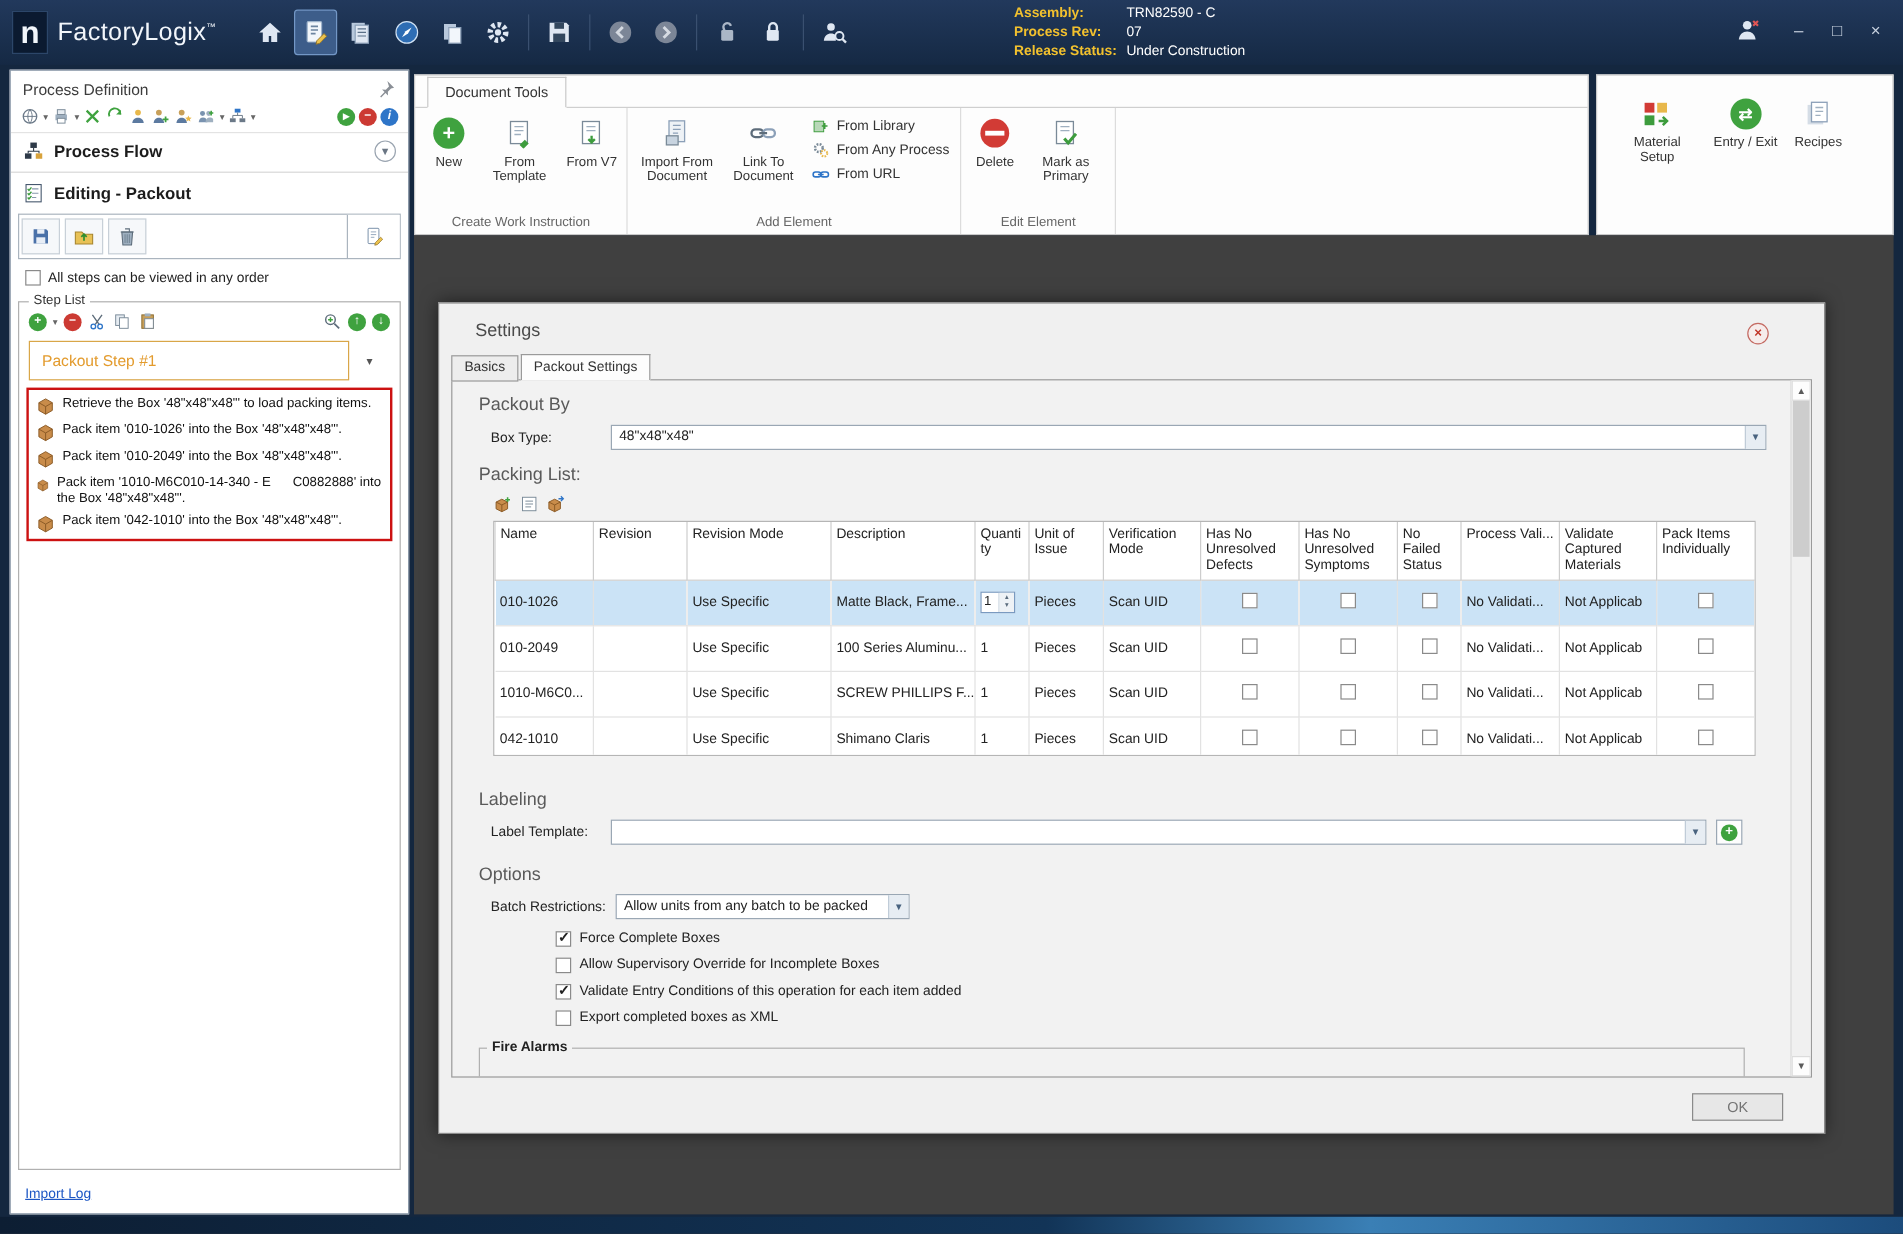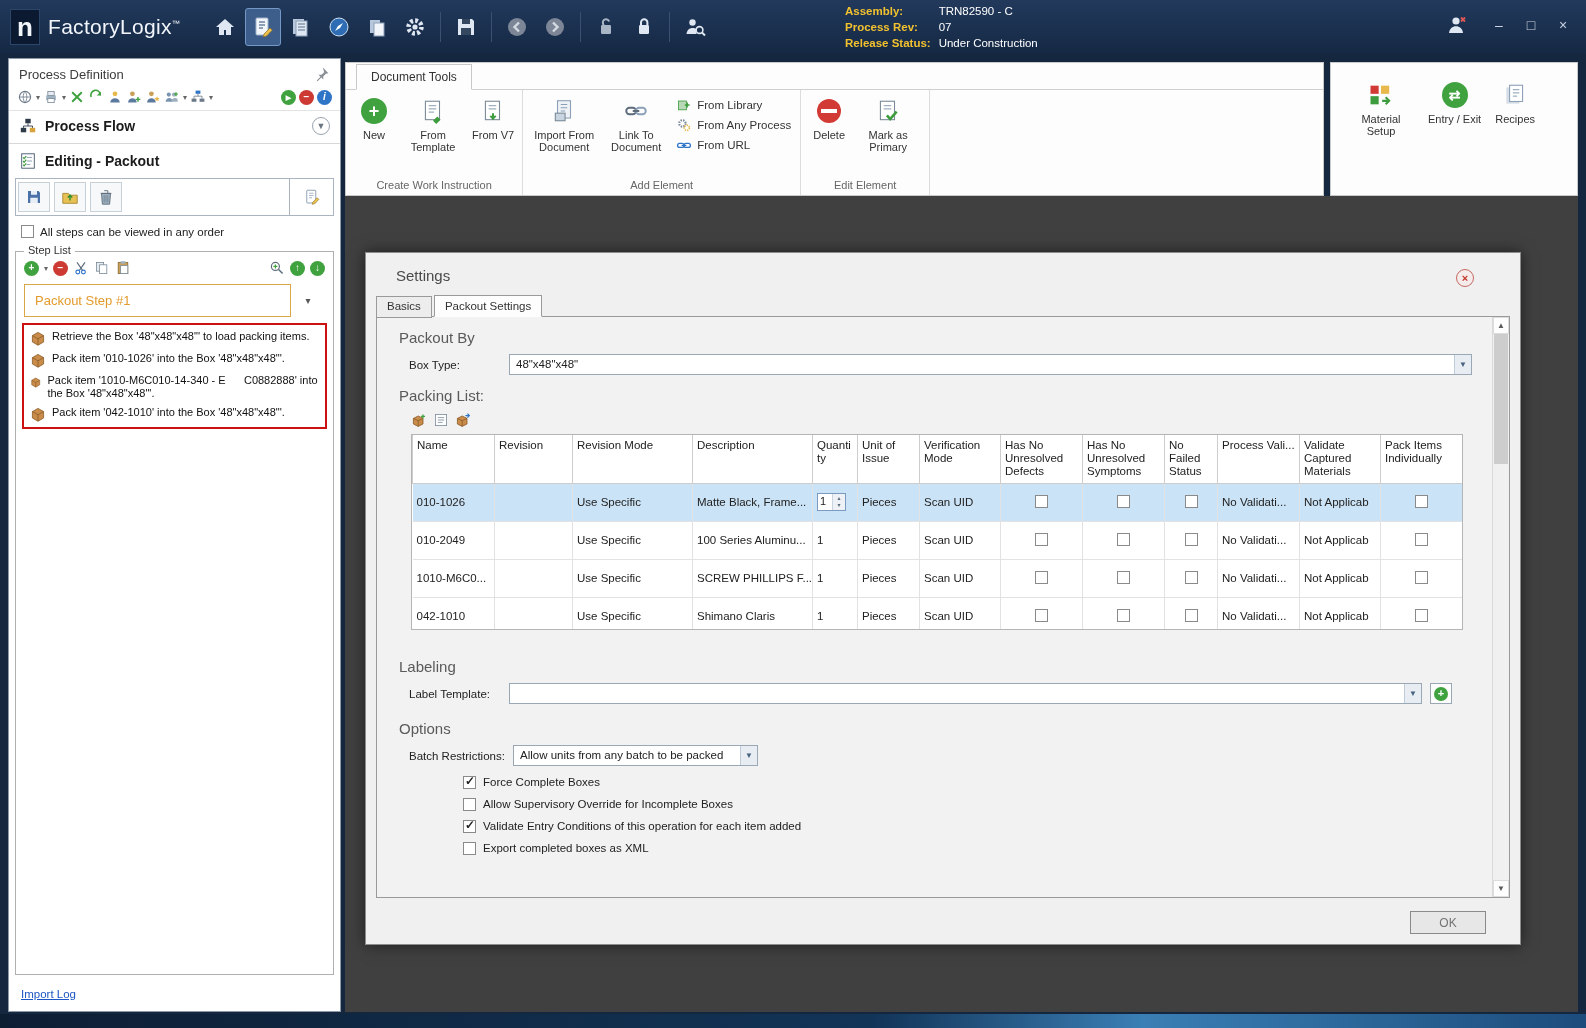--- a/index.html
+++ b/index.html
@@ -438,20 +438,27 @@
             <path d="M3 7l7-4 7 4v8l-7 4-7-4z" fill="#c98c4a" stroke="#8a5a26"></path>
             <path d="M3 7l7 4 7-4M10 11v8" stroke="#8a5a26" fill="none"></path>
           </svg>
         <span class="step-text">Pack item '010-1026' into the Box '48"x48"x48"'.</span>
       </div>
       <div class="step-item">
         <svg class="s16" viewBox="0 0 20 20">
             <path d="M3 7l7-4 7 4v8l-7 4-7-4z" fill="#c98c4a" stroke="#8a5a26"></path>
             <path d="M3 7l7 4 7-4M10 11v8" stroke="#8a5a26" fill="none"></path>
           </svg>
+        <span class="step-text">Pack item '010-2049' into the Box '48"x48"x48"'.</span>
+      </div>
+      <div class="step-item">
+        <svg class="s16" viewBox="0 0 20 20">
+            <path d="M3 7l7-4 7 4v8l-7 4-7-4z" fill="#c98c4a" stroke="#8a5a26"></path>
+            <path d="M3 7l7 4 7-4M10 11v8" stroke="#8a5a26" fill="none"></path>
+          </svg>
         <span class="step-text">Pack item '1010-M6C010-14-340 - E      C0882888' into the Box '48"x48"x48"'.</span>
       </div>
       <div class="step-item">
         <svg class="s16" viewBox="0 0 20 20">
             <path d="M3 7l7-4 7 4v8l-7 4-7-4z" fill="#c98c4a" stroke="#8a5a26"></path>
             <path d="M3 7l7 4 7-4M10 11v8" stroke="#8a5a26" fill="none"></path>
           </svg>
         <span class="step-text">Pack item '042-1010' into the Box '48"x48"x48"'.</span>
       </div>
     </div>
@@ -790,20 +797,23 @@
           </div>
           <div class="opt-row">
             <span class="cb checked"></span>
             <span>Validate Entry Conditions of this operation for each item added</span>
           </div>
           <div class="opt-row">
             <span class="cb"></span>
             <span>Export completed boxes as XML</span>
           </div>
 
+          <fieldset class="fire">
+            <legend>Fire Alarms</legend>
+          </fieldset>
         </div>
 
         <div class="dlg-scrollbar">
           <div class="sb-arrow">▲</div>
           <div class="sb-thumb"></div>
           <div class="sb-arrow bottom">▼</div>
         </div>
       </div>
 
       <div class="ok-btn">OK</div>

